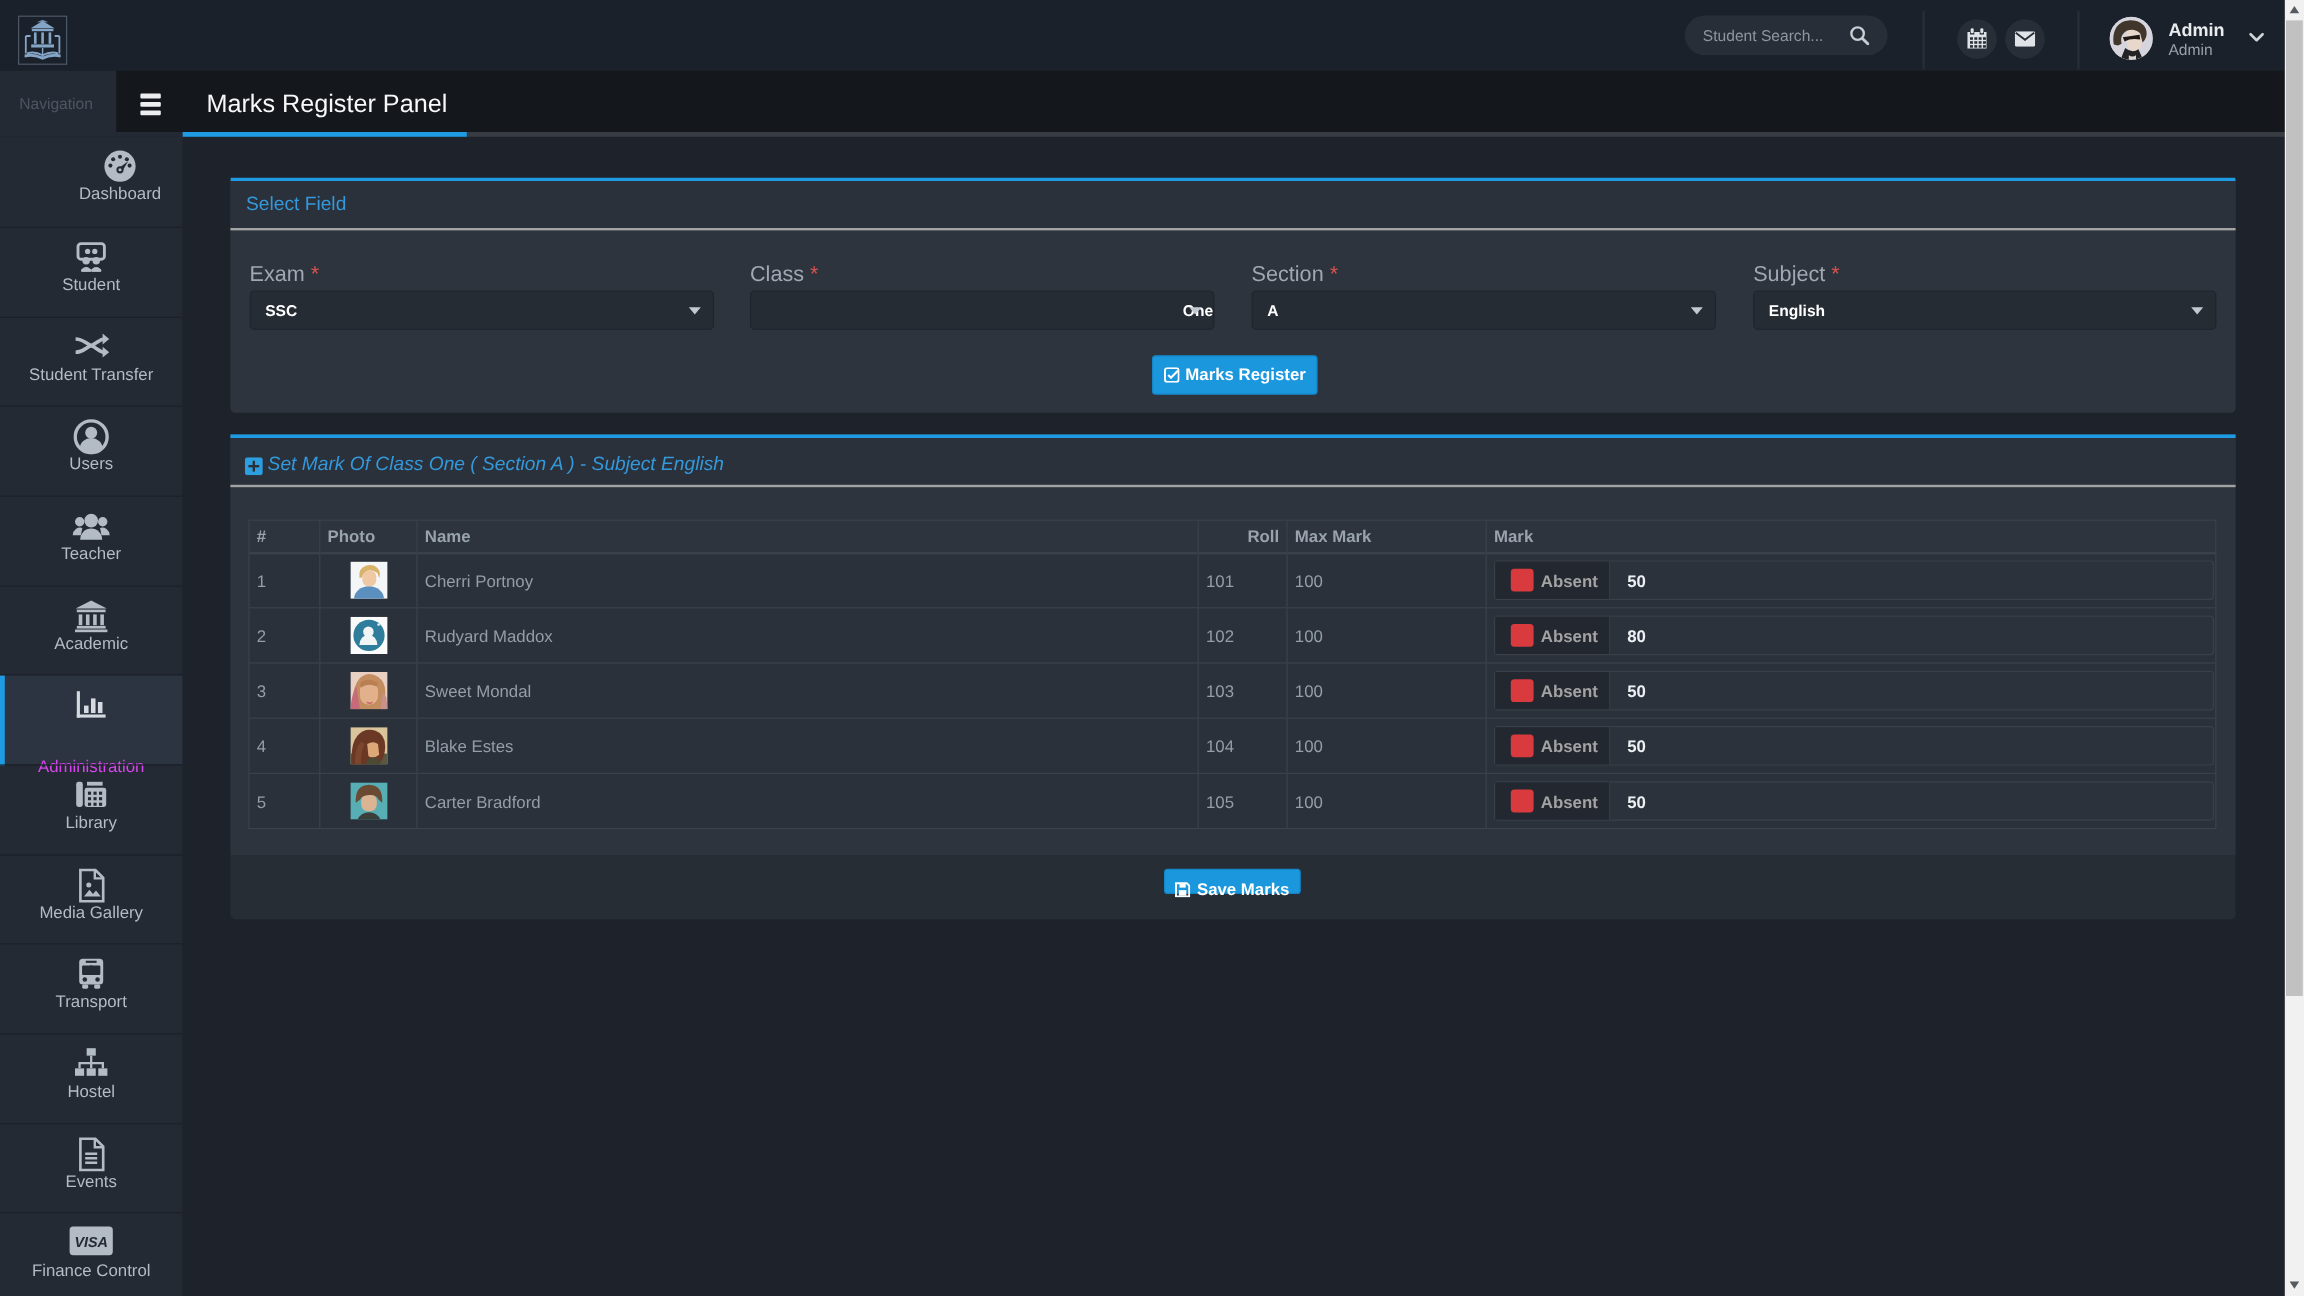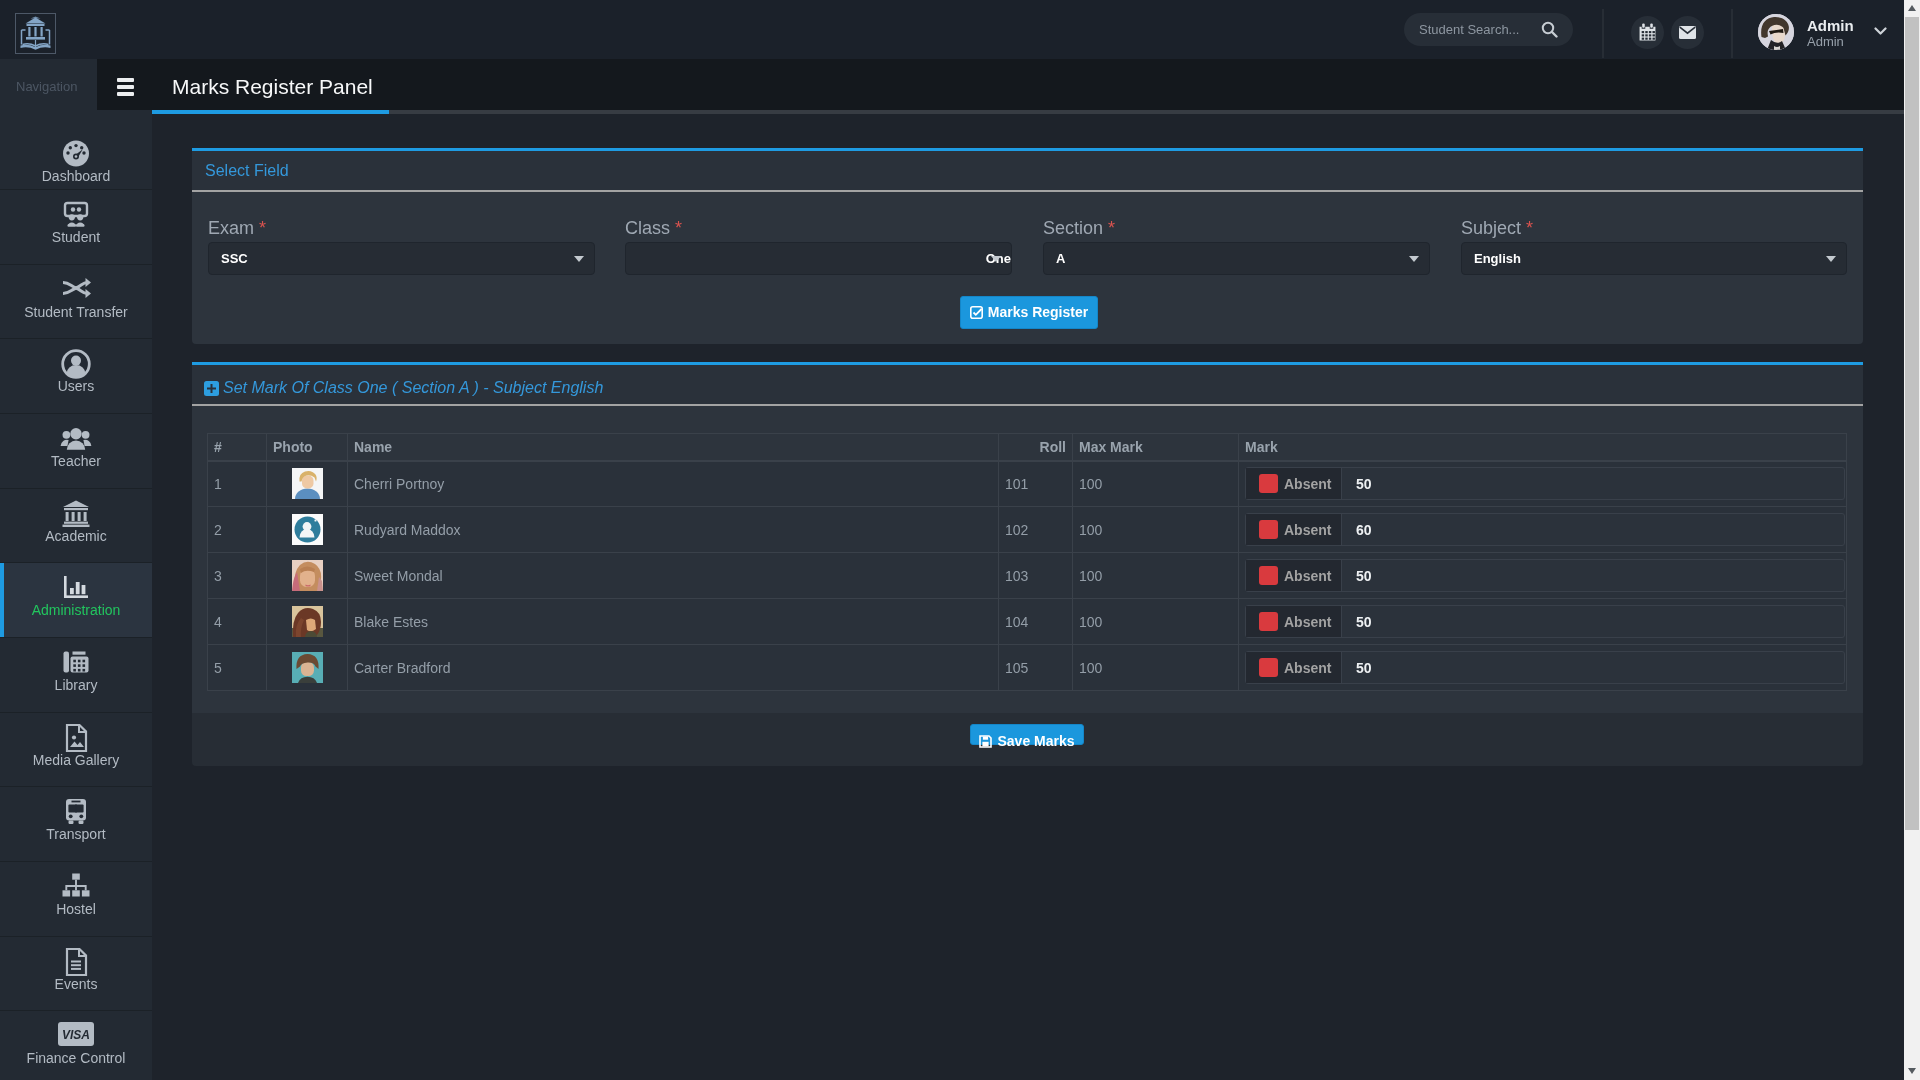--- a/index.html
+++ b/index.html
@@ -147,21 +147,21 @@
   <div class="abs" id="titleblue"></div>
   <div class="abs" style="left:97px;top:110px;width:55px;height:4px;background:#232a33;"></div>
   <div class="abs" id="burger">
       <div></div>
       <div></div>
       <div></div>
     </div>
   <div class="abs" id="pagetitle">Marks Register Panel</div>
 
   <div class="abs" id="sidebar">
-    <div class="sitem" style="top:15px;height:75px;">
+    <div class="sitem" style="top:0;height:75px;margin-left:24px;">
       <svg width="30" height="28" viewBox="0 0 30 28" style="left:61px;">
           <circle cx="15" cy="14.5" r="13" fill="#b3bbc4"></circle>
           <g fill="#232a33">
             <circle cx="7" cy="14" r="1.7"></circle>
             <circle cx="9.3" cy="8.7" r="1.7"></circle>
             <circle cx="15" cy="6.6" r="1.7"></circle>
             <circle cx="20.7" cy="8.7" r="1.7"></circle>
             <circle cx="23" cy="14" r="1.7"></circle>
             <path d="M13.6 16.5 L21.8 10.3 L16.6 19.1 Z"></path>
             <circle cx="15" cy="17.5" r="3"></circle>
@@ -244,21 +244,21 @@
     <div class="sitem" id="active-item" style="top:449px;height:74px;">
       <svg width="30" height="28" viewBox="0 0 30 28" style="left:61px;">
           <g fill="#d4dae0">
             <rect x="3" y="3" width="2.6" height="22"></rect>
             <rect x="3" y="22.4" width="24" height="2.6"></rect>
             <rect x="9" y="15" width="3.8" height="6.2"></rect>
             <rect x="14.8" y="9" width="3.8" height="12.2"></rect>
             <rect x="20.6" y="12" width="3.8" height="9.2"></rect>
           </g>
         </svg>
-      <div class="lbl" style="color:#22c55e;">Administration</div>
+      <div class="lbl" style="color:#d946ef;margin-top:28px;">Administration</div>
     </div>
     <div class="sep" style="top:523px;"></div>
     <div class="sitem" style="top:524px;height:74px;">
       <svg width="30" height="28" viewBox="0 0 30 28" style="left:61px;">
           <g fill="#b3bbc4">
             <rect x="2.5" y="3.5" width="5.5" height="21" rx="2"></rect>
             <rect x="9.5" y="8.5" width="18" height="16" rx="2"></rect>
             <rect x="11.5" y="3.5" width="13" height="3.2"></rect>
           </g>
           <g fill="#232a33">
@@ -411,21 +411,21 @@
               </svg>
             </td>
             <td>Rudyard Maddox</td>
             <td>102</td>
             <td>100</td>
             <td>
               <div class="igroup">
                 <div class="iaddon"></div>
                 <div class="chk"></div>
                 <div class="ablbl">Absent</div>
-                <div class="mval">60</div>
+                <div class="mval">80</div>
               </div>
             </td>
           </tr>
       <tr>
             <td>3</td>
             <td>
               <svg class="ph" width="31" height="31" viewBox="0 0 31 31">
                 <rect width="31" height="31" fill="#e8d0c2"></rect>
                 <path d="M2 31 Q1 12 8 5 Q15 -1 23 4 Q30 9 29 19 L29 31 Z" fill="#c48d5f"></path>
                 <path d="M0 31 Q1 18 5 12 L8 31 Z" fill="#c76b7a"></path>

